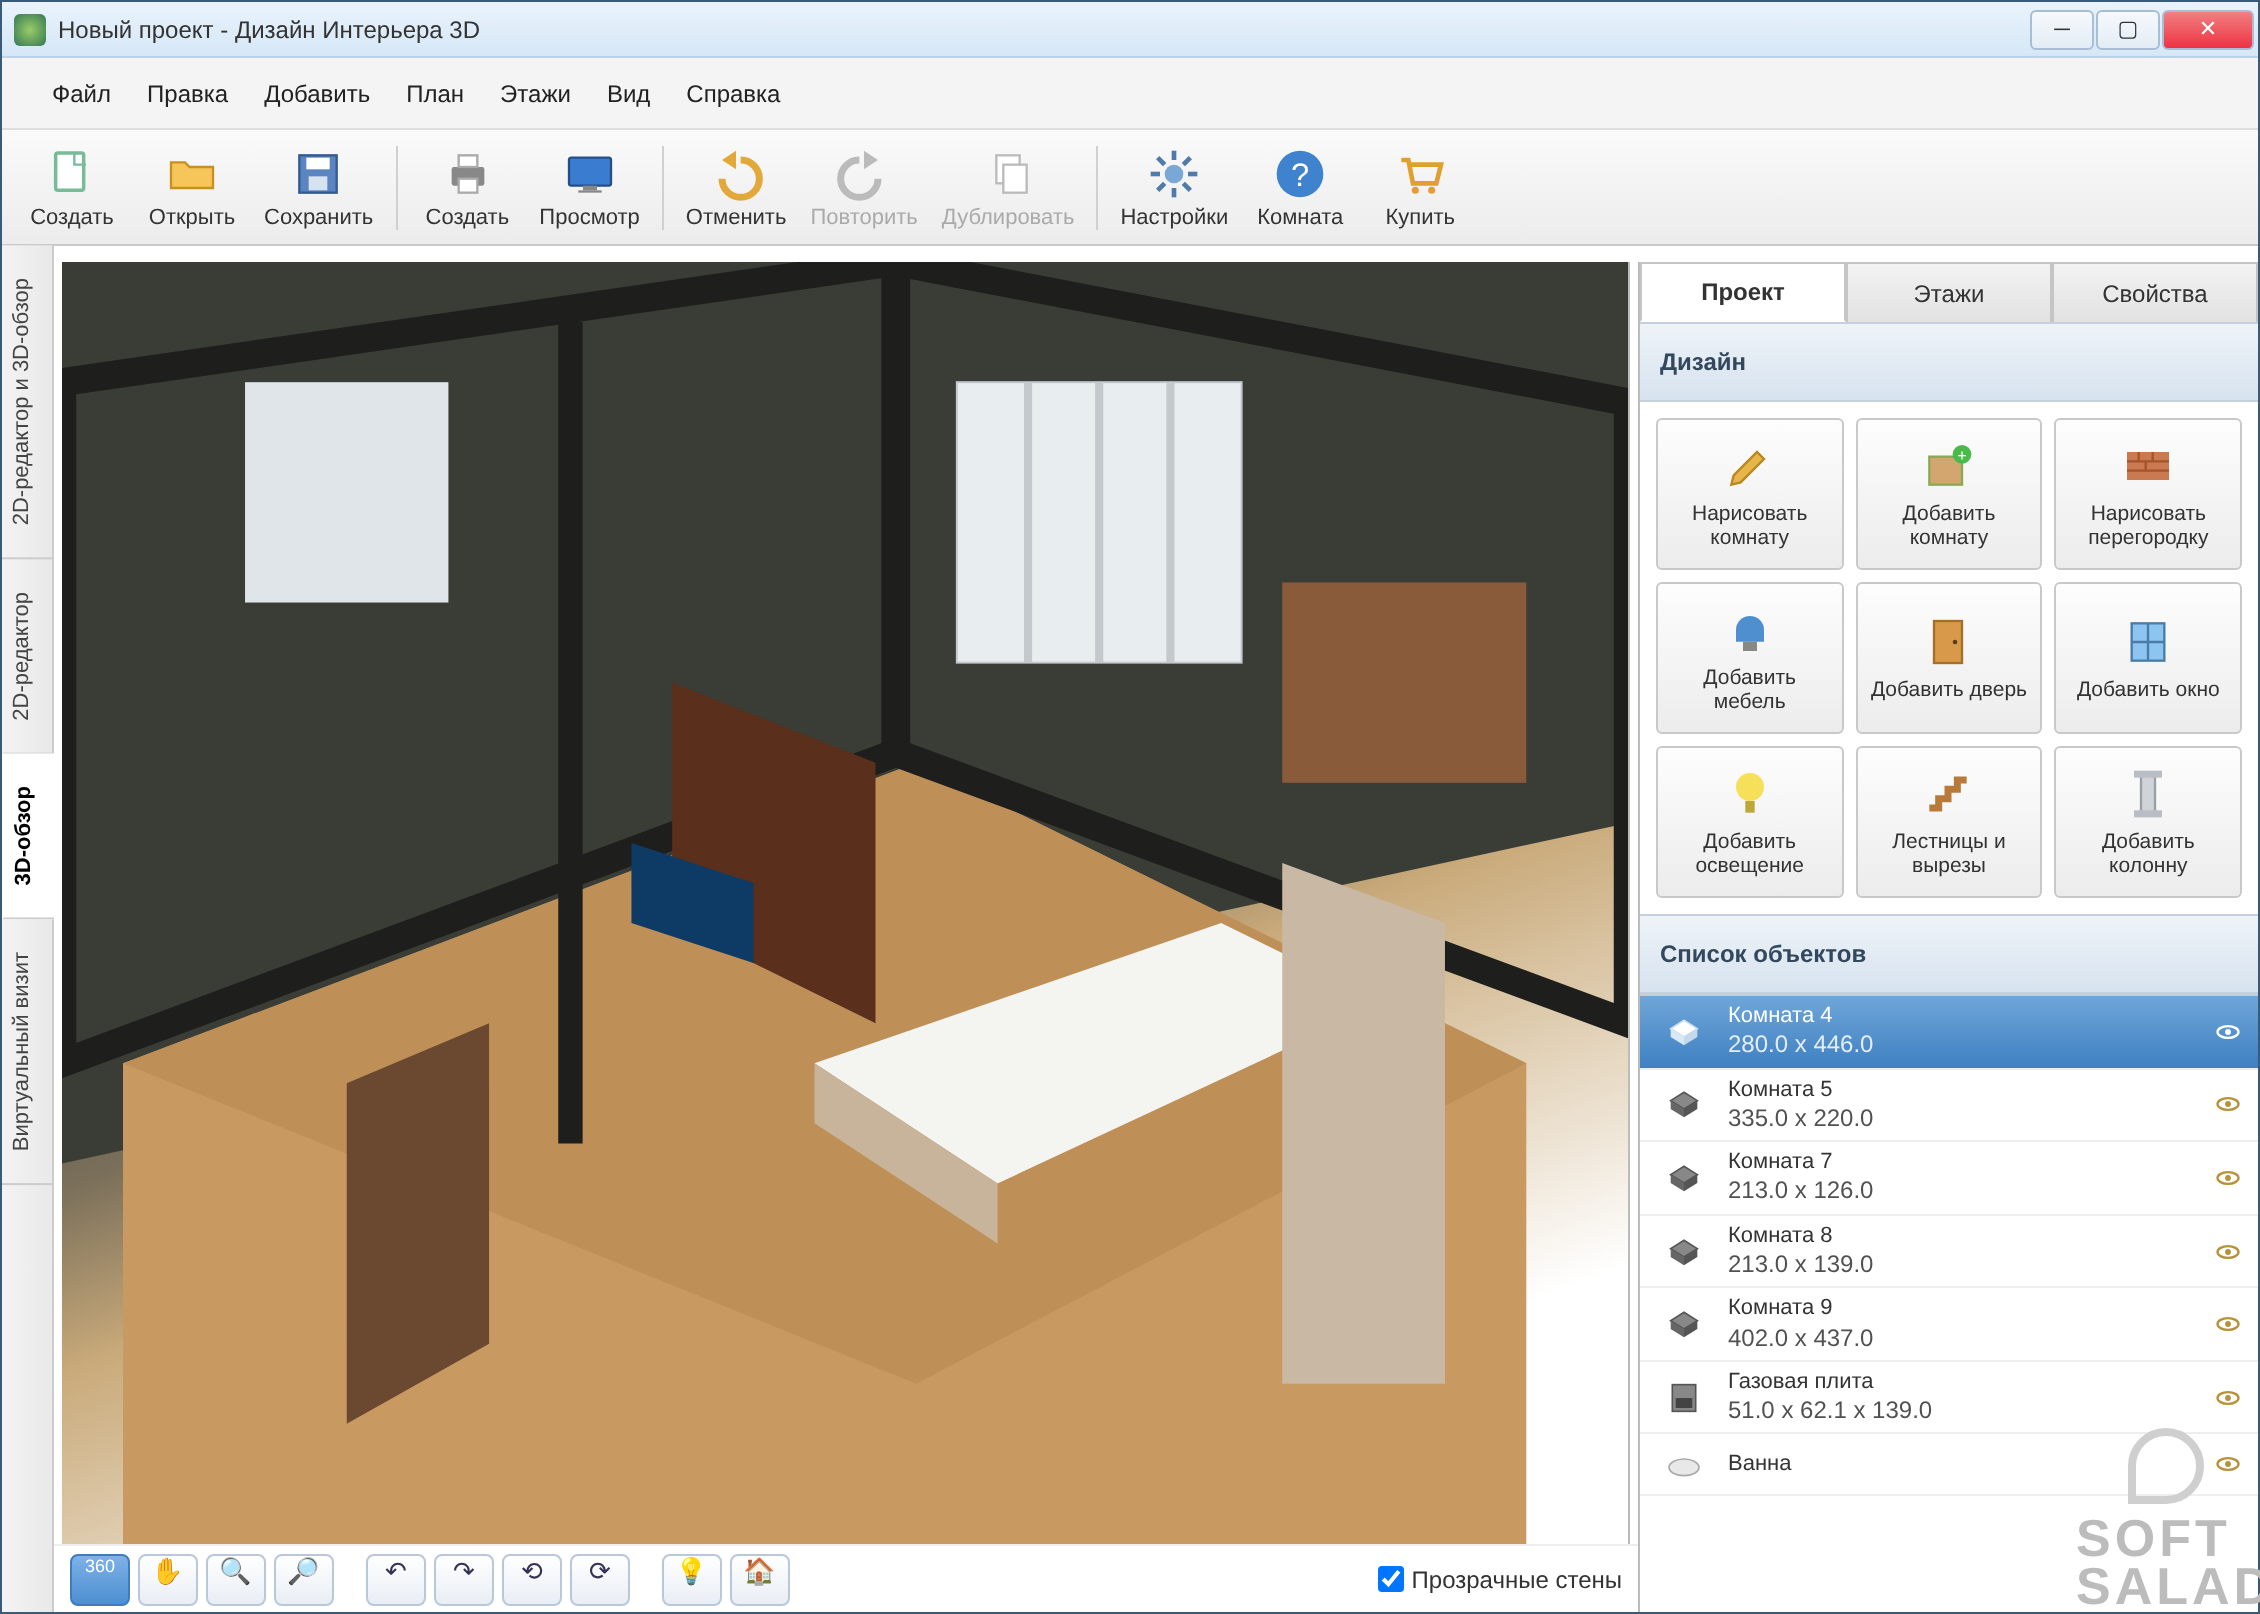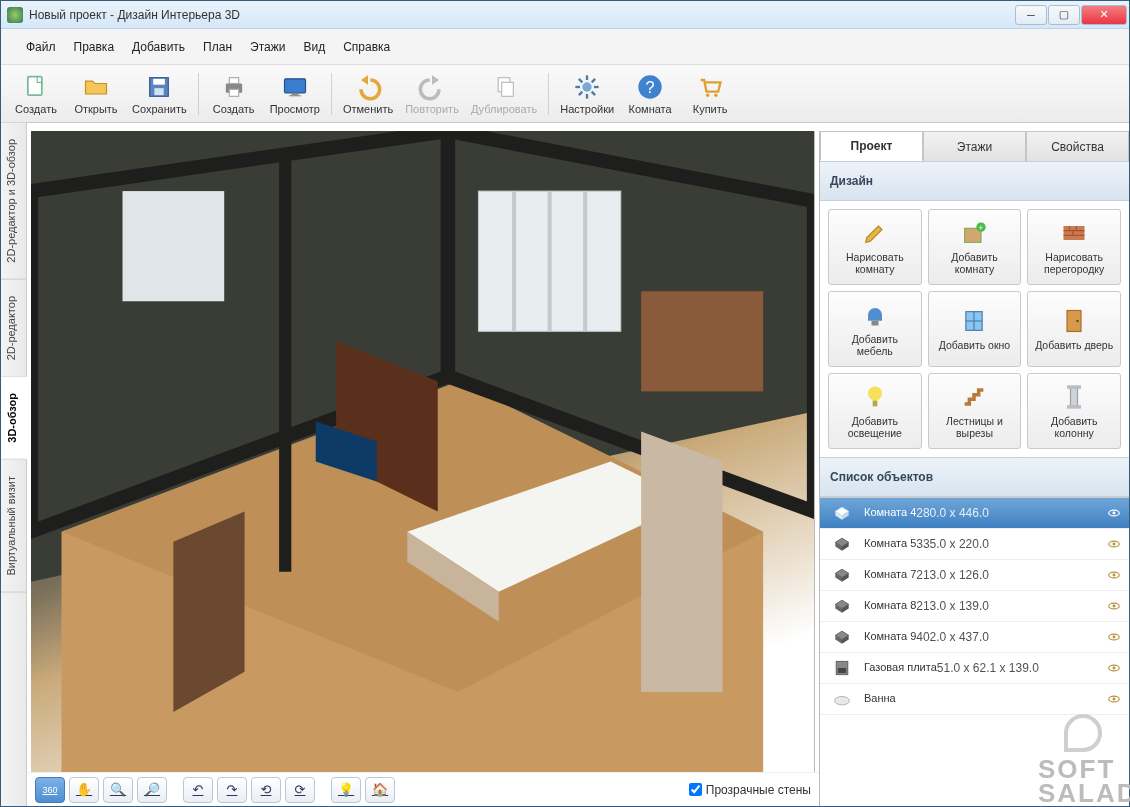--- a/index.html
+++ b/index.html
@@ -19,38 +19,38 @@
 .tbtn.disabled{color:#aaa;}
 .tsep{width:1px;height:42px;background:#d0d0d0;margin:0 4px;}
 .body { flex:1; display:flex; min-height:0; background:#fff;}
 .lefttabs{width:26px;background:linear-gradient(to right,#f3f3f3,#e9e9e9);border-right:1px solid #ccc;display:flex;flex-direction:column;justify-content:flex-start;}
 .vtab{writing-mode:vertical-rl;transform:rotate(180deg);font-size:11px;color:#444;padding:16px 4px;text-align:center;border-top:1px solid #ccc;cursor:default;background:linear-gradient(to left,#f3f3f3,#e9e9e9);}
 .vtab.active{background:#fff;color:#000;border-right:1px solid #fff;margin-right:-1px;font-weight:bold;}
 .viewport-wrap{flex:1;display:flex;flex-direction:column;min-width:0;}
 .viewport{flex:1;background:linear-gradient(160deg,#2a2d28 0%,#45483f 35%,#7a6f5a 50%,#c9aa7a 60%,#fff 85%);position:relative;border-right:1px solid #bbb;margin:8px 4px 0 4px;overflow:hidden;}
 .viewport svg{position:absolute;inset:0;width:100%;height:100%;}
 .bottombar{height:34px;display:flex;align-items:center;gap:4px;padding:0 8px;background:#fff;border-top:1px solid #eee;}
-.bbtn{width:30px;height:26px;border:1px solid #b9c7db;border-radius:4px;background:linear-gradient(#fff,#e9eef5);display:flex;align-items:center;justify-content:center;font-size:13px;color:#335;text-decoration:underline;}
+.bbtn{width:30px;height:26px;border:1px solid #b9c7db;border-radius:4px;background:linear-gradient(#fff,#e9eef5);display:flex;justify-content:center;font-size:13px;color:#335;}
 .bbtn.active{background:linear-gradient(#7eb1e8,#4d8fd1);color:#fff;border-color:#3f7bbd;}
 .cbwrap{margin-left:auto;display:flex;align-items:center;gap:4px;font-size:12px;color:#333;}
 .rightpanel{width:310px;background:#f4f4f4;border-left:1px solid #bbb;display:flex;flex-direction:column;min-height:0;margin-top:8px;}
 .rtabs{display:flex;height:30px;}
 .rtab{flex:1;display:flex;align-items:center;justify-content:center;font-size:12px;color:#333;background:linear-gradient(#f2f2f2,#e2e2e2);border:1px solid #c5c5c5;border-bottom:none;}
 .rtab.active{background:#fff;border-bottom:1px solid #fff;font-weight:bold;}
 .section-h{height:40px;background:linear-gradient(#eef3f8,#d7e3ef);border-top:1px solid #c5d0de;border-bottom:1px solid #c5d0de;font-size:12px;font-weight:bold;color:#33485e;display:flex;align-items:center;padding:0 10px;}
 .design-grid{display:grid;grid-template-columns:repeat(3,1fr);gap:6px;padding:8px;background:#fff;}
 .dbtn{height:76px;display:flex;flex-direction:column;align-items:center;justify-content:center;gap:4px;border:1px solid #c9c9c9;border-radius:3px;background:linear-gradient(#fdfdfd,#ececec);font-size:10.5px;color:#333;text-align:center;padding:2px 4px;line-height:1.15;}
 .dbtn .dico{width:28px;height:28px;}
 .objlist{flex:1;overflow:auto;background:#fff;border-top:1px solid #ccc;position:relative;}
 .objlist::-webkit-scrollbar{width:16px;}
 .objlist::-webkit-scrollbar-thumb{background:#c2c2c2;border:3px solid #f0f0f0;border-radius:8px;}
 .orow{display:flex;align-items:center;gap:8px;padding:4px 8px;border-bottom:1px solid #eee;font-size:11px;color:#333;}
 .orow.selected{background:linear-gradient(#6fa6d8,#3f80c2);color:#fff;}
 .oicon{width:28px;height:22px;display:flex;align-items:center;justify-content:center;}
-.otxt{display:flex;flex-direction:row;line-height:1.2;}
+.otxt{display:flex;flex-direction:column;line-height:1.2;}
 .otxt .dim{font-size:12px;color:inherit;opacity:.85;}
 .eye{margin-left:auto;width:14px;height:14px;color:#b7923a;}
 .orow.selected .eye{color:#fff;}
 .watermark{position:absolute;right:2px;bottom:2px;font-size:26px;color:#bcbcbc;font-weight:bold;display:flex;align-items:center;gap:6px;letter-spacing:2px;pointer-events:none;flex-direction:column;}
 .watermark .wlogo{width:38px;height:38px;border:4px solid #cfcfcf;border-radius:50% 50% 50% 0;position:relative;}
 </style>
 </head>
 <body>
 
 <div class="window">
@@ -300,32 +300,32 @@
           </div>
         <div class="dbtn">
             <span class="dico"><svg viewBox="0 0 24 24">
                 <path d="M6 12a6 6 0 0 1 12 0v5H6z" fill="#4f8fd0"></path>
                 <rect x="9" y="17" width="6" height="4" fill="#888"></rect>
               </svg></span>
             <span>Добавить мебель</span>
           </div>
         <div class="dbtn">
             <span class="dico"><svg viewBox="0 0 24 24">
+                <rect x="6" y="3" width="12" height="18" fill="#d89a4a" stroke="#a66f28"></rect>
+                <circle cx="15" cy="12" r="1" fill="#5a3a18"></circle>
+              </svg></span>
+            <span>Добавить дверь</span>
+          </div>
+        <div class="dbtn">
+            <span class="dico"><svg viewBox="0 0 24 24">
                 <rect x="5" y="4" width="14" height="16" fill="#8cc6f0" stroke="#4a7ca8"></rect>
                 <line x1="12" y1="4" x2="12" y2="20" stroke="#4a7ca8"></line>
                 <line x1="5" y1="12" x2="19" y2="12" stroke="#4a7ca8"></line>
               </svg></span>
             <span>Добавить окно</span>
-          </div>
-        <div class="dbtn">
-            <span class="dico"><svg viewBox="0 0 24 24">
-                <rect x="6" y="3" width="12" height="18" fill="#d89a4a" stroke="#a66f28"></rect>
-                <circle cx="15" cy="12" r="1" fill="#5a3a18"></circle>
-              </svg></span>
-            <span>Добавить дверь</span>
           </div>
         <div class="dbtn">
             <span class="dico"><svg viewBox="0 0 24 24">
                 <circle cx="12" cy="9" r="6" fill="#f6e05a"></circle>
                 <rect x="10" y="15" width="4" height="5" fill="#bba838"></rect>
               </svg></span>
             <span>Добавить освещение</span>
           </div>
         <div class="dbtn">
             <span class="dico"><svg viewBox="0 0 24 24">

